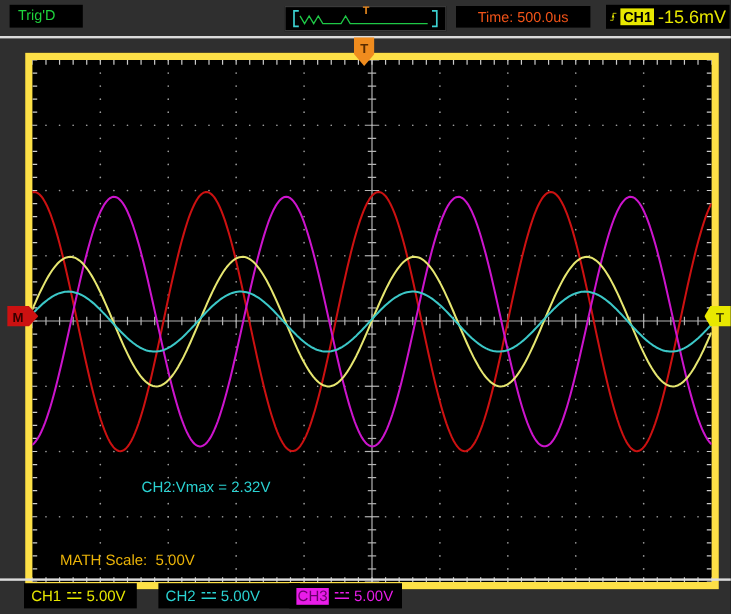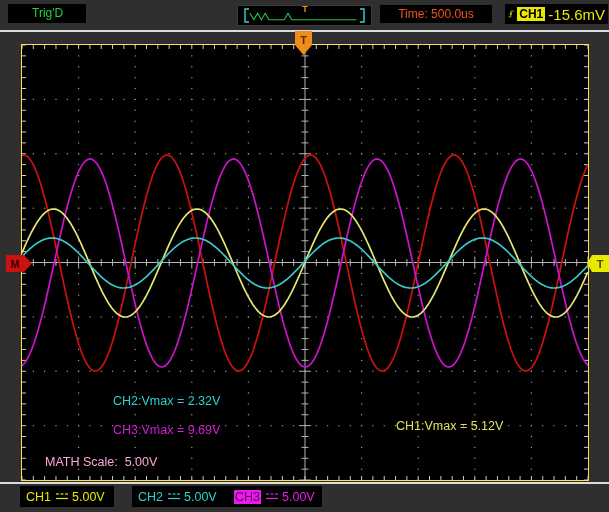--- a/index.html
+++ b/index.html
@@ -1,48 +1,48 @@
 <!DOCTYPE html>
 <html><head>
 <meta charset="utf-8">
 <style>
   html,body{margin:0;padding:0;}
   body{width:609px;height:512px;background:#2f2f2f;position:relative;overflow:hidden;
        font-family:"Liberation Sans",sans-serif;}
   .abs{position:absolute;}
   .blackbox{background:#000;}
   
-  #trigd{left:8px;top:4px;width:54px;height:19px;font-size:12px;line-height:19px;padding-left:24px;}
+  #trigd{left:8px;top:4px;width:54px;height:19px;font-size:12px;line-height:19px;padding-left:7px;}
   #preview{left:237px;top:5px;width:135px;height:21px;background:#000;border:1px solid #3a3a3a;box-sizing:border-box;}
   #preview-t{position:absolute;left:60px;top:-2px;width:14px;text-align:center;font-size:9px;font-weight:bold;color:#f08c1e;}
   #time-box{left:380px;top:5px;width:112px;height:18px;font-size:12px;line-height:18px;text-align:center;}
   #trig-box{left:505px;top:4px;width:103px;height:20px;display:flex;align-items:center;gap:3px;padding:0 3px;box-sizing:border-box;}
   #trig-src{font-size:12px;font-weight:bold;background:#e8e800;color:#000;padding:0 2px;line-height:14px;}
   #trig-lvl{font-size:15px;}
   .sep{left:0;width:609px;height:2px;background:#dcdcdc;}
   #sep-top{top:30px;} #sep-bottom{top:482px;}
   
-  #display{left:21px;top:44px;width:566px;height:435px;background:#000;border:1px solid #fde047;}
+  #display{left:21px;top:44px;width:566px;height:435px;background:#000;border:6px solid #fde047;}
   #scope-svg{position:absolute;left:0;top:0;}
   .meas{position:absolute;font-size:12.5px;white-space:pre;}
   #meas-ch2{left:91px;top:349px;}
   #meas-ch3{left:91px;top:378px;}
   #meas-ch1{left:374px;top:374px;}
   #meas-math{left:23px;top:410px;}
   
   #marker-top{left:295px;top:31px;}
   #marker-left{left:6px;top:255px;}
   #marker-right{left:587px;top:255px;}
   .marker svg{display:block;}
   
   .chbox{position:absolute;top:486px;height:21px;background:#000;display:flex;align-items:center;
          gap:4px;padding:0 6px;box-sizing:border-box;font-size:12.5px;}
   #ch1-box{left:20px;width:94px;}
   #ch2-box{left:132px;width:118px;}
-  #ch3-box{left:228px;width:94px;}
+  #ch3-box{left:241px;width:94px;}
   .ch-label{font-weight:normal;}
   .ch-label.selected{padding:0 1px;}
 </style>
 </head>
 <body>
 
 <div class="screen">
 
   <div id="trigd" class="abs blackbox" style="color: rgb(30, 212, 60);">Trig'D</div>
 
@@ -981,23 +981,21 @@
         <line x1="0" y1="424.125" x2="4" y2="424.125" stroke="#cccccc" stroke-width="1"></line>
         <line x1="562" y1="424.125" x2="566" y2="424.125" stroke="#cccccc" stroke-width="1"></line>
         <line x1="0" y1="435" x2="4" y2="435" stroke="#cccccc" stroke-width="1"></line>
         <line x1="562" y1="435" x2="566" y2="435" stroke="#cccccc" stroke-width="1"></line>
         <polyline points="0.0,110.2 1.5,110.0 3.0,110.2 4.5,110.9 6.0,112.1 7.5,113.7 9.0,115.8 10.5,118.3 12.0,121.2 13.5,124.6 15.0,128.3 16.5,132.5 18.0,137.0 19.5,141.8 21.0,147.0 22.5,152.5 24.0,158.3 25.5,164.3 27.0,170.6 28.5,177.1 30.0,183.7 31.5,190.5 33.0,197.4 34.5,204.4 36.0,211.5 37.5,218.6 39.0,225.7 40.5,232.7 42.0,239.7 43.5,246.6 45.0,253.4 46.5,260.0 48.0,266.5 49.5,272.7 51.0,278.7 52.5,284.4 54.0,289.9 55.5,295.0 57.0,299.8 58.5,304.2 60.0,308.3 61.5,312.0 63.0,315.3 64.5,318.2 66.0,320.6 67.5,322.6 69.0,324.1 70.5,325.2 72.0,325.8 73.5,326.0 75.0,325.7 76.5,324.9 78.0,323.7 79.5,322.0 81.0,319.8 82.5,317.3 84.0,314.3 85.5,310.8 87.0,307.0 88.5,302.8 90.0,298.2 91.5,293.3 93.0,288.1 94.5,282.5 96.0,276.7 97.5,270.6 99.0,264.3 100.5,257.8 102.0,251.1 103.5,244.3 105.0,237.4 106.5,230.4 108.0,223.3 109.5,216.2 111.0,209.1 112.5,202.1 114.0,195.1 115.5,188.2 117.0,181.5 118.5,174.9 120.0,168.5 121.5,162.3 123.0,156.3 124.5,150.7 126.0,145.3 127.5,140.2 129.0,135.4 130.5,131.0 132.0,127.0 133.5,123.4 135.0,120.2 136.5,117.4 138.0,115.0 139.5,113.1 141.0,111.7 142.5,110.6 144.0,110.1 145.5,110.0 147.0,110.4 148.5,111.3 150.0,112.6 151.5,114.3 153.0,116.6 154.5,119.2 156.0,122.3 157.5,125.8 159.0,129.7 160.5,133.9 162.0,138.6 163.5,143.5 165.0,148.8 166.5,154.4 168.0,160.3 169.5,166.4 171.0,172.7 172.5,179.3 174.0,186.0 175.5,192.8 177.0,199.8 178.5,206.8 180.0,213.9 181.5,221.0 183.0,228.0 184.5,235.1 186.0,242.0 187.5,248.9 189.0,255.6 190.5,262.2 192.0,268.6 193.5,274.7 195.0,280.6 196.5,286.3 198.0,291.6 199.5,296.6 201.0,301.3 202.5,305.7 204.0,309.6 205.5,313.2 207.0,316.3 208.5,319.0 210.0,321.3 211.5,323.2 213.0,324.5 214.5,325.5 216.0,325.9 217.5,325.9 219.0,325.5 220.5,324.5 222.0,323.2 223.5,321.3 225.0,319.0 226.5,316.3 228.0,313.2 229.5,309.6 231.0,305.7 232.5,301.3 234.0,296.6 235.5,291.6 237.0,286.3 238.5,280.6 240.0,274.7 241.5,268.6 243.0,262.2 244.5,255.6 246.0,248.9 247.5,242.0 249.0,235.1 250.5,228.0 252.0,221.0 253.5,213.9 255.0,206.8 256.5,199.8 258.0,192.8 259.5,186.0 261.0,179.3 262.5,172.7 264.0,166.4 265.5,160.3 267.0,154.4 268.5,148.8 270.0,143.5 271.5,138.6 273.0,133.9 274.5,129.7 276.0,125.8 277.5,122.3 279.0,119.2 280.5,116.6 282.0,114.3 283.5,112.6 285.0,111.3 286.5,110.4 288.0,110.0 289.5,110.1 291.0,110.6 292.5,111.7 294.0,113.1 295.5,115.0 297.0,117.4 298.5,120.2 300.0,123.4 301.5,127.0 303.0,131.0 304.5,135.4 306.0,140.2 307.5,145.3 309.0,150.7 310.5,156.3 312.0,162.3 313.5,168.5 315.0,174.9 316.5,181.5 318.0,188.2 319.5,195.1 321.0,202.1 322.5,209.1 324.0,216.2 325.5,223.3 327.0,230.4 328.5,237.4 330.0,244.3 331.5,251.1 333.0,257.8 334.5,264.3 336.0,270.6 337.5,276.7 339.0,282.5 340.5,288.1 342.0,293.3 343.5,298.2 345.0,302.8 346.5,307.0 348.0,310.8 349.5,314.3 351.0,317.3 352.5,319.8 354.0,322.0 355.5,323.7 357.0,324.9 358.5,325.7 360.0,326.0 361.5,325.8 363.0,325.2 364.5,324.1 366.0,322.6 367.5,320.6 369.0,318.2 370.5,315.3 372.0,312.0 373.5,308.3 375.0,304.2 376.5,299.8 378.0,295.0 379.5,289.9 381.0,284.4 382.5,278.7 384.0,272.7 385.5,266.5 387.0,260.0 388.5,253.4 390.0,246.6 391.5,239.7 393.0,232.7 394.5,225.7 396.0,218.6 397.5,211.5 399.0,204.4 400.5,197.4 402.0,190.5 403.5,183.7 405.0,177.1 406.5,170.6 408.0,164.3 409.5,158.3 411.0,152.5 412.5,147.0 414.0,141.8 415.5,137.0 417.0,132.5 418.5,128.3 420.0,124.6 421.5,121.2 423.0,118.3 424.5,115.8 426.0,113.7 427.5,112.1 429.0,110.9 430.5,110.2 432.0,110.0 433.5,110.2 435.0,110.9 436.5,112.1 438.0,113.7 439.5,115.8 441.0,118.3 442.5,121.2 444.0,124.6 445.5,128.3 447.0,132.5 448.5,137.0 450.0,141.8 451.5,147.0 453.0,152.5 454.5,158.3 456.0,164.3 457.5,170.6 459.0,177.1 460.5,183.7 462.0,190.5 463.5,197.4 465.0,204.4 466.5,211.5 468.0,218.6 469.5,225.7 471.0,232.7 472.5,239.7 474.0,246.6 475.5,253.4 477.0,260.0 478.5,266.5 480.0,272.7 481.5,278.7 483.0,284.4 484.5,289.9 486.0,295.0 487.5,299.8 489.0,304.2 490.5,308.3 492.0,312.0 493.5,315.3 495.0,318.2 496.5,320.6 498.0,322.6 499.5,324.1 501.0,325.2 502.5,325.8 504.0,326.0 505.5,325.7 507.0,324.9 508.5,323.7 510.0,322.0 511.5,319.8 513.0,317.3 514.5,314.3 516.0,310.8 517.5,307.0 519.0,302.8 520.5,298.2 522.0,293.3 523.5,288.1 525.0,282.5 526.5,276.7 528.0,270.6 529.5,264.3 531.0,257.8 532.5,251.1 534.0,244.3 535.5,237.4 537.0,230.4 538.5,223.3 540.0,216.2 541.5,209.1 543.0,202.1 544.5,195.1 546.0,188.2 547.5,181.5 549.0,174.9 550.5,168.5 552.0,162.3 553.5,156.3 555.0,150.7 556.5,145.3 558.0,140.2 559.5,135.4 561.0,131.0 562.5,127.0 564.0,123.4 565.5,120.2" fill="none" stroke="#cc1111" stroke-width="1.7" stroke-linejoin="round" stroke-linecap="round"></polyline>
         <polyline points="0.0,320.6 1.5,319.3 3.0,317.5 4.5,315.3 6.0,312.7 7.5,309.6 9.0,306.2 10.5,302.4 12.0,298.2 13.5,293.7 15.0,288.9 16.5,283.7 18.0,278.3 19.5,272.6 21.0,266.7 22.5,260.5 24.0,254.2 25.5,247.7 27.0,241.1 28.5,234.4 30.0,227.7 31.5,220.8 33.0,214.0 34.5,207.2 36.0,200.4 37.5,193.7 39.0,187.2 40.5,180.7 42.0,174.4 43.5,168.3 45.0,162.4 46.5,156.8 48.0,151.4 49.5,146.3 51.0,141.5 52.5,137.0 54.0,132.9 55.5,129.2 57.0,125.8 58.5,122.9 60.0,120.3 61.5,118.2 63.0,116.5 64.5,115.2 66.0,114.4 67.5,114.0 69.0,114.1 70.5,114.6 72.0,115.6 73.5,117.0 75.0,118.8 76.5,121.1 78.0,123.8 79.5,126.9 81.0,130.4 82.5,134.3 84.0,138.5 85.5,143.1 87.0,148.0 88.5,153.2 90.0,158.6 91.5,164.4 93.0,170.3 94.5,176.5 96.0,182.8 97.5,189.3 99.0,196.0 100.5,202.7 102.0,209.5 103.5,216.3 105.0,223.1 106.5,229.9 108.0,236.7 109.5,243.4 111.0,249.9 112.5,256.3 114.0,262.6 115.5,268.7 117.0,274.5 118.5,280.1 120.0,285.5 121.5,290.5 123.0,295.3 124.5,299.7 126.0,303.7 127.5,307.4 129.0,310.7 130.5,313.6 132.0,316.1 133.5,318.1 135.0,319.8 136.5,320.9 138.0,321.7 139.5,322.0 141.0,321.8 142.5,321.2 144.0,320.2 145.5,318.7 147.0,316.8 148.5,314.5 150.0,311.7 151.5,308.5 153.0,305.0 154.5,301.1 156.0,296.8 157.5,292.1 159.0,287.2 160.5,281.9 162.0,276.4 163.5,270.7 165.0,264.7 166.5,258.5 168.0,252.1 169.5,245.6 171.0,238.9 172.5,232.2 174.0,225.4 175.5,218.6 177.0,211.7 178.5,204.9 180.0,198.2 181.5,191.5 183.0,185.0 184.5,178.6 186.0,172.4 187.5,166.3 189.0,160.5 190.5,155.0 192.0,149.7 193.5,144.7 195.0,140.0 196.5,135.6 198.0,131.6 199.5,128.0 201.0,124.8 202.5,122.0 204.0,119.6 205.5,117.6 207.0,116.0 208.5,114.9 210.0,114.2 211.5,114.0 213.0,114.2 214.5,114.9 216.0,116.0 217.5,117.6 219.0,119.6 220.5,122.0 222.0,124.8 223.5,128.0 225.0,131.6 226.5,135.6 228.0,140.0 229.5,144.7 231.0,149.7 232.5,155.0 234.0,160.5 235.5,166.3 237.0,172.4 238.5,178.6 240.0,185.0 241.5,191.5 243.0,198.2 244.5,204.9 246.0,211.7 247.5,218.6 249.0,225.4 250.5,232.2 252.0,238.9 253.5,245.6 255.0,252.1 256.5,258.5 258.0,264.7 259.5,270.7 261.0,276.4 262.5,281.9 264.0,287.2 265.5,292.1 267.0,296.8 268.5,301.1 270.0,305.0 271.5,308.5 273.0,311.7 274.5,314.5 276.0,316.8 277.5,318.7 279.0,320.2 280.5,321.2 282.0,321.8 283.5,322.0 285.0,321.7 286.5,320.9 288.0,319.8 289.5,318.1 291.0,316.1 292.5,313.6 294.0,310.7 295.5,307.4 297.0,303.7 298.5,299.7 300.0,295.3 301.5,290.5 303.0,285.5 304.5,280.1 306.0,274.5 307.5,268.7 309.0,262.6 310.5,256.3 312.0,249.9 313.5,243.4 315.0,236.7 316.5,229.9 318.0,223.1 319.5,216.3 321.0,209.5 322.5,202.7 324.0,196.0 325.5,189.3 327.0,182.8 328.5,176.5 330.0,170.3 331.5,164.4 333.0,158.6 334.5,153.2 336.0,148.0 337.5,143.1 339.0,138.5 340.5,134.3 342.0,130.4 343.5,126.9 345.0,123.8 346.5,121.1 348.0,118.8 349.5,117.0 351.0,115.6 352.5,114.6 354.0,114.1 355.5,114.0 357.0,114.4 358.5,115.2 360.0,116.5 361.5,118.2 363.0,120.3 364.5,122.9 366.0,125.8 367.5,129.2 369.0,132.9 370.5,137.0 372.0,141.5 373.5,146.3 375.0,151.4 376.5,156.8 378.0,162.4 379.5,168.3 381.0,174.4 382.5,180.7 384.0,187.2 385.5,193.7 387.0,200.4 388.5,207.2 390.0,214.0 391.5,220.8 393.0,227.7 394.5,234.4 396.0,241.1 397.5,247.7 399.0,254.2 400.5,260.5 402.0,266.7 403.5,272.6 405.0,278.3 406.5,283.7 408.0,288.9 409.5,293.7 411.0,298.2 412.5,302.4 414.0,306.2 415.5,309.6 417.0,312.7 418.5,315.3 420.0,317.5 421.5,319.3 423.0,320.6 424.5,321.5 426.0,321.9 427.5,321.9 429.0,321.5 430.5,320.6 432.0,319.3 433.5,317.5 435.0,315.3 436.5,312.7 438.0,309.6 439.5,306.2 441.0,302.4 442.5,298.2 444.0,293.7 445.5,288.9 447.0,283.7 448.5,278.3 450.0,272.6 451.5,266.7 453.0,260.5 454.5,254.2 456.0,247.7 457.5,241.1 459.0,234.4 460.5,227.7 462.0,220.8 463.5,214.0 465.0,207.2 466.5,200.4 468.0,193.7 469.5,187.2 471.0,180.7 472.5,174.4 474.0,168.3 475.5,162.4 477.0,156.8 478.5,151.4 480.0,146.3 481.5,141.5 483.0,137.0 484.5,132.9 486.0,129.2 487.5,125.8 489.0,122.9 490.5,120.3 492.0,118.2 493.5,116.5 495.0,115.2 496.5,114.4 498.0,114.0 499.5,114.1 501.0,114.6 502.5,115.6 504.0,117.0 505.5,118.8 507.0,121.1 508.5,123.8 510.0,126.9 511.5,130.4 513.0,134.3 514.5,138.5 516.0,143.1 517.5,148.0 519.0,153.2 520.5,158.6 522.0,164.4 523.5,170.3 525.0,176.5 526.5,182.8 528.0,189.3 529.5,196.0 531.0,202.7 532.5,209.5 534.0,216.3 535.5,223.1 537.0,229.9 538.5,236.7 540.0,243.4 541.5,249.9 543.0,256.3 544.5,262.6 546.0,268.7 547.5,274.5 549.0,280.1 550.5,285.5 552.0,290.5 553.5,295.3 555.0,299.7 556.5,303.7 558.0,307.4 559.5,310.7 561.0,313.6 562.5,316.1 564.0,318.1 565.5,319.8" fill="none" stroke="#cc14cc" stroke-width="1.7" stroke-linejoin="round" stroke-linecap="round"></polyline>
         <polyline points="0.0,207.7 1.5,204.3 3.0,200.9 4.5,197.5 6.0,194.3 7.5,191.2 9.0,188.2 10.5,185.3 12.0,182.5 13.5,179.9 15.0,177.5 16.5,175.2 18.0,173.2 19.5,171.3 21.0,169.6 22.5,168.1 24.0,166.9 25.5,165.9 27.0,165.0 28.5,164.5 30.0,164.1 31.5,164.0 33.0,164.1 34.5,164.5 36.0,165.0 37.5,165.9 39.0,166.9 40.5,168.1 42.0,169.6 43.5,171.3 45.0,173.2 46.5,175.2 48.0,177.5 49.5,179.9 51.0,182.5 52.5,185.3 54.0,188.2 55.5,191.2 57.0,194.3 58.5,197.5 60.0,200.9 61.5,204.3 63.0,207.7 64.5,211.2 66.0,214.8 67.5,218.3 69.0,221.8 70.5,225.4 72.0,228.9 73.5,232.3 75.0,235.7 76.5,239.0 78.0,242.2 79.5,245.3 81.0,248.3 82.5,251.2 84.0,253.9 85.5,256.5 87.0,258.9 88.5,261.1 90.0,263.2 91.5,265.0 93.0,266.7 94.5,268.1 96.0,269.3 97.5,270.3 99.0,271.1 100.5,271.6 102.0,271.9 103.5,272.0 105.0,271.8 106.5,271.5 108.0,270.8 109.5,270.0 111.0,268.9 112.5,267.6 114.0,266.1 115.5,264.4 117.0,262.5 118.5,260.4 120.0,258.1 121.5,255.7 123.0,253.0 124.5,250.3 126.0,247.4 127.5,244.3 129.0,241.2 130.5,237.9 132.0,234.6 133.5,231.2 135.0,227.7 136.5,224.2 138.0,220.7 139.5,217.1 141.0,213.6 142.5,210.0 144.0,206.6 145.5,203.1 147.0,199.7 148.5,196.5 150.0,193.2 151.5,190.2 153.0,187.2 154.5,184.3 156.0,181.6 157.5,179.1 159.0,176.7 160.5,174.5 162.0,172.5 163.5,170.7 165.0,169.1 166.5,167.7 168.0,166.5 169.5,165.6 171.0,164.8 172.5,164.3 174.0,164.1 175.5,164.0 177.0,164.2 178.5,164.6 180.0,165.3 181.5,166.2 183.0,167.3 184.5,168.6 186.0,170.1 187.5,171.9 189.0,173.8 190.5,176.0 192.0,178.3 193.5,180.8 195.0,183.4 196.5,186.2 198.0,189.1 199.5,192.2 201.0,195.4 202.5,198.6 204.0,202.0 205.5,205.4 207.0,208.9 208.5,212.4 210.0,215.9 211.5,219.5 213.0,223.0 214.5,226.5 216.0,230.0 217.5,233.4 219.0,236.8 220.5,240.1 222.0,243.3 223.5,246.4 225.0,249.3 226.5,252.1 228.0,254.8 229.5,257.3 231.0,259.7 232.5,261.8 234.0,263.8 235.5,265.6 237.0,267.2 238.5,268.5 240.0,269.7 241.5,270.6 243.0,271.3 244.5,271.7 246.0,272.0 247.5,272.0 249.0,271.7 250.5,271.3 252.0,270.6 253.5,269.7 255.0,268.5 256.5,267.2 258.0,265.6 259.5,263.8 261.0,261.8 262.5,259.7 264.0,257.3 265.5,254.8 267.0,252.1 268.5,249.3 270.0,246.4 271.5,243.3 273.0,240.1 274.5,236.8 276.0,233.4 277.5,230.0 279.0,226.5 280.5,223.0 282.0,219.5 283.5,215.9 285.0,212.4 286.5,208.9 288.0,205.4 289.5,202.0 291.0,198.6 292.5,195.4 294.0,192.2 295.5,189.1 297.0,186.2 298.5,183.4 300.0,180.8 301.5,178.3 303.0,176.0 304.5,173.8 306.0,171.9 307.5,170.1 309.0,168.6 310.5,167.3 312.0,166.2 313.5,165.3 315.0,164.6 316.5,164.2 318.0,164.0 319.5,164.1 321.0,164.3 322.5,164.8 324.0,165.6 325.5,166.5 327.0,167.7 328.5,169.1 330.0,170.7 331.5,172.5 333.0,174.5 334.5,176.7 336.0,179.1 337.5,181.6 339.0,184.3 340.5,187.2 342.0,190.2 343.5,193.2 345.0,196.5 346.5,199.7 348.0,203.1 349.5,206.6 351.0,210.0 352.5,213.6 354.0,217.1 355.5,220.7 357.0,224.2 358.5,227.7 360.0,231.2 361.5,234.6 363.0,237.9 364.5,241.2 366.0,244.3 367.5,247.4 369.0,250.3 370.5,253.0 372.0,255.7 373.5,258.1 375.0,260.4 376.5,262.5 378.0,264.4 379.5,266.1 381.0,267.6 382.5,268.9 384.0,270.0 385.5,270.8 387.0,271.5 388.5,271.8 390.0,272.0 391.5,271.9 393.0,271.6 394.5,271.1 396.0,270.3 397.5,269.3 399.0,268.1 400.5,266.7 402.0,265.0 403.5,263.2 405.0,261.1 406.5,258.9 408.0,256.5 409.5,253.9 411.0,251.2 412.5,248.3 414.0,245.3 415.5,242.2 417.0,239.0 418.5,235.7 420.0,232.3 421.5,228.9 423.0,225.4 424.5,221.8 426.0,218.3 427.5,214.8 429.0,211.2 430.5,207.7 432.0,204.3 433.5,200.9 435.0,197.5 436.5,194.3 438.0,191.2 439.5,188.2 441.0,185.3 442.5,182.5 444.0,179.9 445.5,177.5 447.0,175.2 448.5,173.2 450.0,171.3 451.5,169.6 453.0,168.1 454.5,166.9 456.0,165.9 457.5,165.0 459.0,164.5 460.5,164.1 462.0,164.0 463.5,164.1 465.0,164.5 466.5,165.0 468.0,165.9 469.5,166.9 471.0,168.1 472.5,169.6 474.0,171.3 475.5,173.2 477.0,175.2 478.5,177.5 480.0,179.9 481.5,182.5 483.0,185.3 484.5,188.2 486.0,191.2 487.5,194.3 489.0,197.5 490.5,200.9 492.0,204.3 493.5,207.7 495.0,211.2 496.5,214.8 498.0,218.3 499.5,221.8 501.0,225.4 502.5,228.9 504.0,232.3 505.5,235.7 507.0,239.0 508.5,242.2 510.0,245.3 511.5,248.3 513.0,251.2 514.5,253.9 516.0,256.5 517.5,258.9 519.0,261.1 520.5,263.2 522.0,265.0 523.5,266.7 525.0,268.1 526.5,269.3 528.0,270.3 529.5,271.1 531.0,271.6 532.5,271.9 534.0,272.0 535.5,271.8 537.0,271.5 538.5,270.8 540.0,270.0 541.5,268.9 543.0,267.6 544.5,266.1 546.0,264.4 547.5,262.5 549.0,260.4 550.5,258.1 552.0,255.7 553.5,253.0 555.0,250.3 556.5,247.4 558.0,244.3 559.5,241.2 561.0,237.9 562.5,234.6 564.0,231.2 565.5,227.7" fill="none" stroke="#e6e670" stroke-width="1.7" stroke-linejoin="round" stroke-linecap="round"></polyline>
         <polyline points="0.0,211.6 1.5,210.1 3.0,208.5 4.5,207.0 6.0,205.6 7.5,204.2 9.0,202.8 10.5,201.6 12.0,200.4 13.5,199.2 15.0,198.2 16.5,197.2 18.0,196.4 19.5,195.6 21.0,194.9 22.5,194.3 24.0,193.9 25.5,193.5 27.0,193.2 28.5,193.1 30.0,193.0 31.5,193.1 33.0,193.2 34.5,193.5 36.0,193.9 37.5,194.3 39.0,194.9 40.5,195.6 42.0,196.4 43.5,197.2 45.0,198.2 46.5,199.2 48.0,200.4 49.5,201.6 51.0,202.8 52.5,204.2 54.0,205.6 55.5,207.0 57.0,208.5 58.5,210.1 60.0,211.6 61.5,213.2 63.0,214.9 64.5,216.5 66.0,218.1 67.5,219.8 69.0,221.4 70.5,223.0 72.0,224.6 73.5,226.2 75.0,227.7 76.5,229.2 78.0,230.7 79.5,232.0 81.0,233.4 82.5,234.6 84.0,235.8 85.5,236.9 87.0,238.0 88.5,238.9 90.0,239.8 91.5,240.5 93.0,241.2 94.5,241.8 96.0,242.2 97.5,242.6 99.0,242.8 100.5,243.0 102.0,243.0 103.5,242.9 105.0,242.7 106.5,242.5 108.0,242.1 109.5,241.6 111.0,241.0 112.5,240.3 114.0,239.5 115.5,238.6 117.0,237.6 118.5,236.6 120.0,235.4 121.5,234.2 123.0,232.9 124.5,231.6 126.0,230.2 127.5,228.7 129.0,227.2 130.5,225.7 132.0,224.1 133.5,222.5 135.0,220.9 136.5,219.2 138.0,217.6 139.5,215.9 141.0,214.3 142.5,212.7 144.0,211.1 145.5,209.5 147.0,208.0 148.5,206.5 150.0,205.1 151.5,203.7 153.0,202.4 154.5,201.2 156.0,200.0 157.5,198.9 159.0,197.9 160.5,196.9 162.0,196.1 163.5,195.4 165.0,194.7 166.5,194.2 168.0,193.7 169.5,193.4 171.0,193.1 172.5,193.0 174.0,193.0 175.5,193.1 177.0,193.3 178.5,193.6 180.0,194.0 181.5,194.5 183.0,195.1 184.5,195.8 186.0,196.7 187.5,197.6 189.0,198.5 190.5,199.6 192.0,200.8 193.5,202.0 195.0,203.3 196.5,204.6 198.0,206.1 199.5,207.5 201.0,209.0 202.5,210.6 204.0,212.2 205.5,213.8 207.0,215.4 208.5,217.0 210.0,218.7 211.5,220.3 213.0,222.0 214.5,223.6 216.0,225.2 217.5,226.7 219.0,228.2 220.5,229.7 222.0,231.1 223.5,232.5 225.0,233.8 226.5,235.0 228.0,236.2 229.5,237.3 231.0,238.3 232.5,239.2 234.0,240.0 235.5,240.8 237.0,241.4 238.5,241.9 240.0,242.3 241.5,242.7 243.0,242.9 244.5,243.0 246.0,243.0 247.5,242.9 249.0,242.7 250.5,242.3 252.0,241.9 253.5,241.4 255.0,240.8 256.5,240.0 258.0,239.2 259.5,238.3 261.0,237.3 262.5,236.2 264.0,235.0 265.5,233.8 267.0,232.5 268.5,231.1 270.0,229.7 271.5,228.2 273.0,226.7 274.5,225.2 276.0,223.6 277.5,222.0 279.0,220.3 280.5,218.7 282.0,217.0 283.5,215.4 285.0,213.8 286.5,212.2 288.0,210.6 289.5,209.0 291.0,207.5 292.5,206.1 294.0,204.6 295.5,203.3 297.0,202.0 298.5,200.8 300.0,199.6 301.5,198.5 303.0,197.6 304.5,196.7 306.0,195.8 307.5,195.1 309.0,194.5 310.5,194.0 312.0,193.6 313.5,193.3 315.0,193.1 316.5,193.0 318.0,193.0 319.5,193.1 321.0,193.4 322.5,193.7 324.0,194.2 325.5,194.7 327.0,195.4 328.5,196.1 330.0,196.9 331.5,197.9 333.0,198.9 334.5,200.0 336.0,201.2 337.5,202.4 339.0,203.7 340.5,205.1 342.0,206.5 343.5,208.0 345.0,209.5 346.5,211.1 348.0,212.7 349.5,214.3 351.0,215.9 352.5,217.6 354.0,219.2 355.5,220.9 357.0,222.5 358.5,224.1 360.0,225.7 361.5,227.2 363.0,228.7 364.5,230.2 366.0,231.6 367.5,232.9 369.0,234.2 370.5,235.4 372.0,236.6 373.5,237.6 375.0,238.6 376.5,239.5 378.0,240.3 379.5,241.0 381.0,241.6 382.5,242.1 384.0,242.5 385.5,242.7 387.0,242.9 388.5,243.0 390.0,243.0 391.5,242.8 393.0,242.6 394.5,242.2 396.0,241.8 397.5,241.2 399.0,240.5 400.5,239.8 402.0,238.9 403.5,238.0 405.0,236.9 406.5,235.8 408.0,234.6 409.5,233.4 411.0,232.0 412.5,230.7 414.0,229.2 415.5,227.7 417.0,226.2 418.5,224.6 420.0,223.0 421.5,221.4 423.0,219.8 424.5,218.1 426.0,216.5 427.5,214.9 429.0,213.2 430.5,211.6 432.0,210.1 433.5,208.5 435.0,207.0 436.5,205.6 438.0,204.2 439.5,202.8 441.0,201.6 442.5,200.4 444.0,199.2 445.5,198.2 447.0,197.2 448.5,196.4 450.0,195.6 451.5,194.9 453.0,194.3 454.5,193.9 456.0,193.5 457.5,193.2 459.0,193.1 460.5,193.0 462.0,193.1 463.5,193.2 465.0,193.5 466.5,193.9 468.0,194.3 469.5,194.9 471.0,195.6 472.5,196.4 474.0,197.2 475.5,198.2 477.0,199.2 478.5,200.4 480.0,201.6 481.5,202.8 483.0,204.2 484.5,205.6 486.0,207.0 487.5,208.5 489.0,210.1 490.5,211.6 492.0,213.2 493.5,214.9 495.0,216.5 496.5,218.1 498.0,219.8 499.5,221.4 501.0,223.0 502.5,224.6 504.0,226.2 505.5,227.7 507.0,229.2 508.5,230.7 510.0,232.0 511.5,233.4 513.0,234.6 514.5,235.8 516.0,236.9 517.5,238.0 519.0,238.9 520.5,239.8 522.0,240.5 523.5,241.2 525.0,241.8 526.5,242.2 528.0,242.6 529.5,242.8 531.0,243.0 532.5,243.0 534.0,242.9 535.5,242.7 537.0,242.5 538.5,242.1 540.0,241.6 541.5,241.0 543.0,240.3 544.5,239.5 546.0,238.6 547.5,237.6 549.0,236.6 550.5,235.4 552.0,234.2 553.5,232.9 555.0,231.6 556.5,230.2 558.0,228.7 559.5,227.2 561.0,225.7 562.5,224.1 564.0,222.5 565.5,220.9" fill="none" stroke="#3cc8c8" stroke-width="1.7" stroke-linejoin="round" stroke-linecap="round"></polyline>
       </svg>
     <div class="meas" id="meas-ch2" style="color: rgb(42, 210, 210);">CH2:Vmax = 2.32V</div>
-    <div class="meas" id="meas-ch3" style="color: rgb(212, 28, 212);">CH3:Vmax = 9.69V</div>
-    <div class="meas" id="meas-ch1" style="color: rgb(224, 224, 96);">CH1:Vmax = 5.12V</div>
-    <div class="meas" id="meas-math" style="color: #f9a8d4;">MATH Scale:  5.00V</div>
+    <div class="meas" id="meas-math" style="color: #eab308;">MATH Scale:  5.00V</div>
   </div>
 
   <div id="marker-top" class="abs marker">
     <svg width="17" height="24" viewBox="0 0 17 24">
       <polygon points="0,0 17,0 17,14 8.5,24 0,14" fill="#f08c1e"></polygon>
       <text x="8.5" y="13" text-anchor="middle" font-size="11" font-weight="bold" fill="#5a2d00">T</text>
     </svg>
   </div>
 
   <div id="marker-left" class="abs marker">

